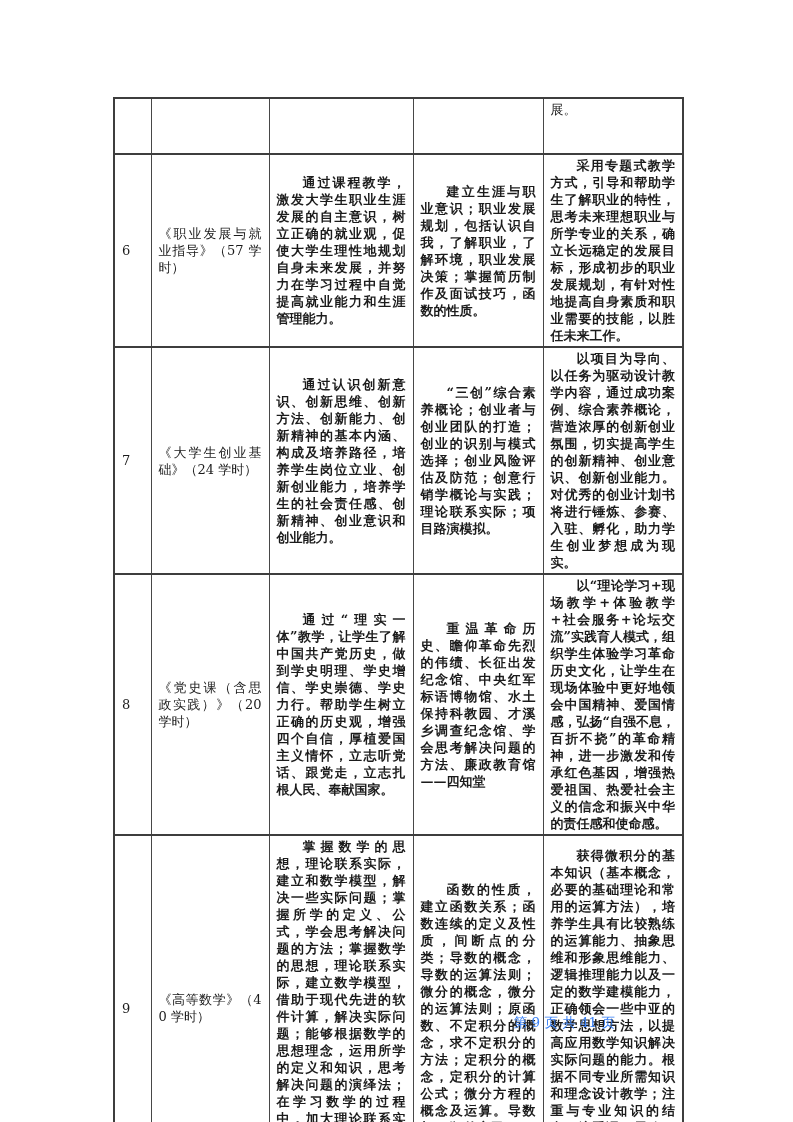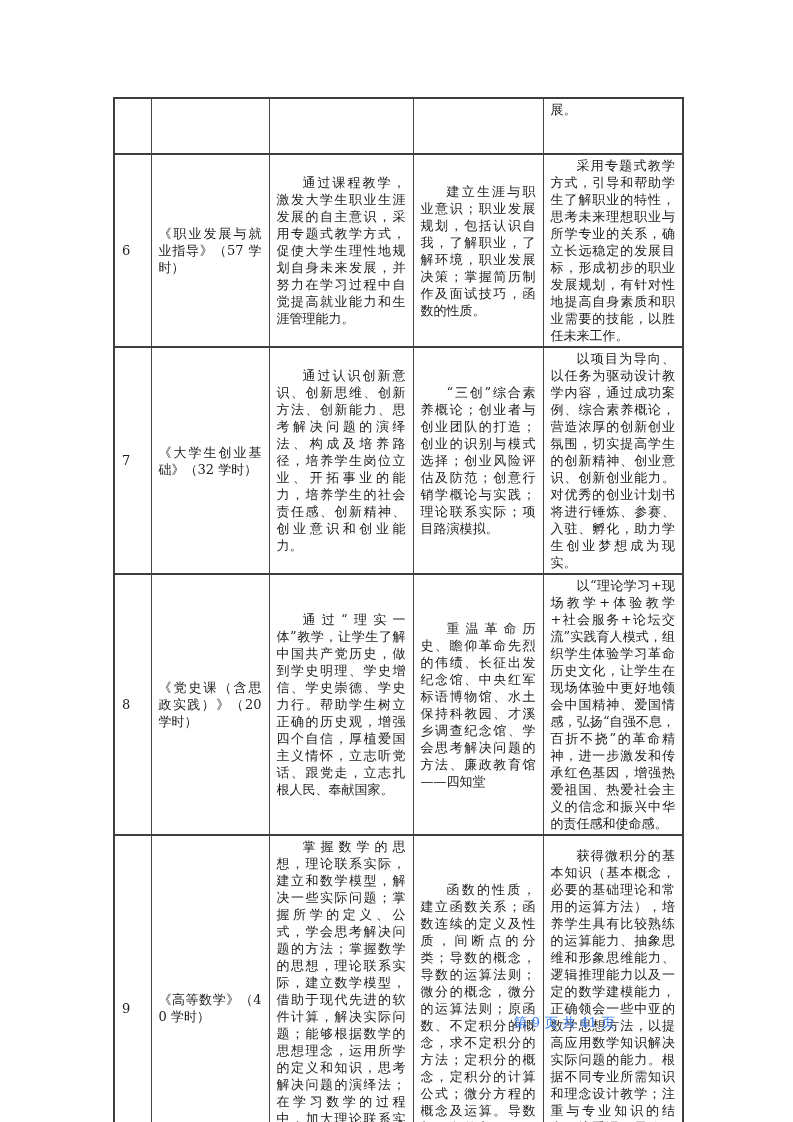--- a/index.html
+++ b/index.html
@@ -35,21 +35,21 @@
     word-break: break-all;
   }
   table.course-table tr { border-top: 2px solid #3e3e3e; }
   tr.r0 { height: 56px; }
   tr.r1 { height: 164px; }
   tr.r2 { height: 190px; }
   tr.r3 { height: 222px; }
   tr.r4 { height: 273px; }
   td.num-cell { text-align: center; padding: 2px 2px; }
   td.course-cell { padding: 2px 8px; }
-  tr.body td.indent { text-indent: 2em; }
+  tr.body td.indent { text-indent: 2em; font-weight: bold; }
   tr.cont td { vertical-align: top; text-indent: 0; }
   .page-footer {
     position: absolute;
     left: 113px;
     top: 1013px;
     width: 502px;
     text-align: right;
     font-size: 13.5px;
     line-height: 18px;
     color: #3b82f6;
@@ -71,28 +71,28 @@
       <tr class="cont r0">
         <td class="num-cell"></td>
         <td class="course-cell"></td>
         <td></td>
         <td></td>
         <td>展。</td>
       </tr>
       <tr class="body r1">
         <td class="num-cell">6</td>
         <td class="course-cell">《职业发展与就业指导》（57 学时）</td>
-        <td class="indent">通过课程教学，激发大学生职业生涯发展的自主意识，采用专题式教学方式，促使大学生理性地规划自身未来发展，并努力在学习过程中自觉提高就业能力和生涯管理能力。</td>
+        <td class="indent">通过课程教学，激发大学生职业生涯发展的自主意识，树立正确的就业观，促使大学生理性地规划自身未来发展，并努力在学习过程中自觉提高就业能力和生涯管理能力。</td>
         <td class="indent">建立生涯与职业意识；职业发展规划，包括认识自我，了解职业，了解环境，职业发展决策；掌握简历制作及面试技巧，函数的性质。</td>
         <td class="indent">采用专题式教学方式，引导和帮助学生了解职业的特性，思考未来理想职业与所学专业的关系，确立长远稳定的发展目标，形成初步的职业发展规划，有针对性地提高自身素质和职业需要的技能，以胜任未来工作。</td>
       </tr>
       <tr class="body r2">
         <td class="num-cell">7</td>
-        <td class="course-cell">《大学生创业基础》（32 学时）</td>
-        <td class="indent">通过认识创新意识、创新思维、创新方法、创新能力、思考解决问题的演绎法、构成及培养路径，培养学生岗位立业、开拓事业的能力，培养学生的社会责任感、创新精神、创业意识和创业能力。</td>
+        <td class="course-cell">《大学生创业基础》（24 学时）</td>
+        <td class="indent">通过认识创新意识、创新思维、创新方法、创新能力、创新精神的基本内涵、构成及培养路径，培养学生岗位立业、创新创业能力，培养学生的社会责任感、创新精神、创业意识和创业能力。</td>
         <td class="indent">“三创”综合素养概论；创业者与创业团队的打造；创业的识别与模式选择；创业风险评估及防范；创意行销学概论与实践；理论联系实际；项目路演模拟。</td>
         <td class="indent">以项目为导向、以任务为驱动设计教学内容，通过成功案例、综合素养概论，营造浓厚的创新创业氛围，切实提高学生的创新精神、创业意识、创新创业能力。对优秀的创业计划书将进行锤炼、参赛、入驻、孵化，助力学生创业梦想成为现实。</td>
       </tr>
       <tr class="body r3">
         <td class="num-cell">8</td>
         <td class="course-cell">《党史课（含思政实践）》（20 学时）</td>
         <td class="indent">通过“理实一体”教学，让学生了解中国共产党历史，做到学史明理、学史增信、学史崇德、学史力行。帮助学生树立正确的历史观，增强四个自信，厚植爱国主义情怀，立志听党话、跟党走，立志扎根人民、奉献国家。</td>
         <td class="indent">重温革命历史、瞻仰革命先烈的伟绩、长征出发纪念馆、中央红军标语博物馆、水土保持科教园、才溪乡调查纪念馆、学会思考解决问题的方法、廉政教育馆——四知堂</td>
         <td class="indent">以“理论学习+现场教学+体验教学+社会服务+论坛交流”实践育人模式，组织学生体验学习革命历史文化，让学生在现场体验中更好地领会中国精神、爱国情感，弘扬“自强不息，百折不挠”的革命精神，进一步激发和传承红色基因，增强热爱祖国、热爱社会主义的信念和振兴中华的责任感和使命感。</td>
       </tr>

